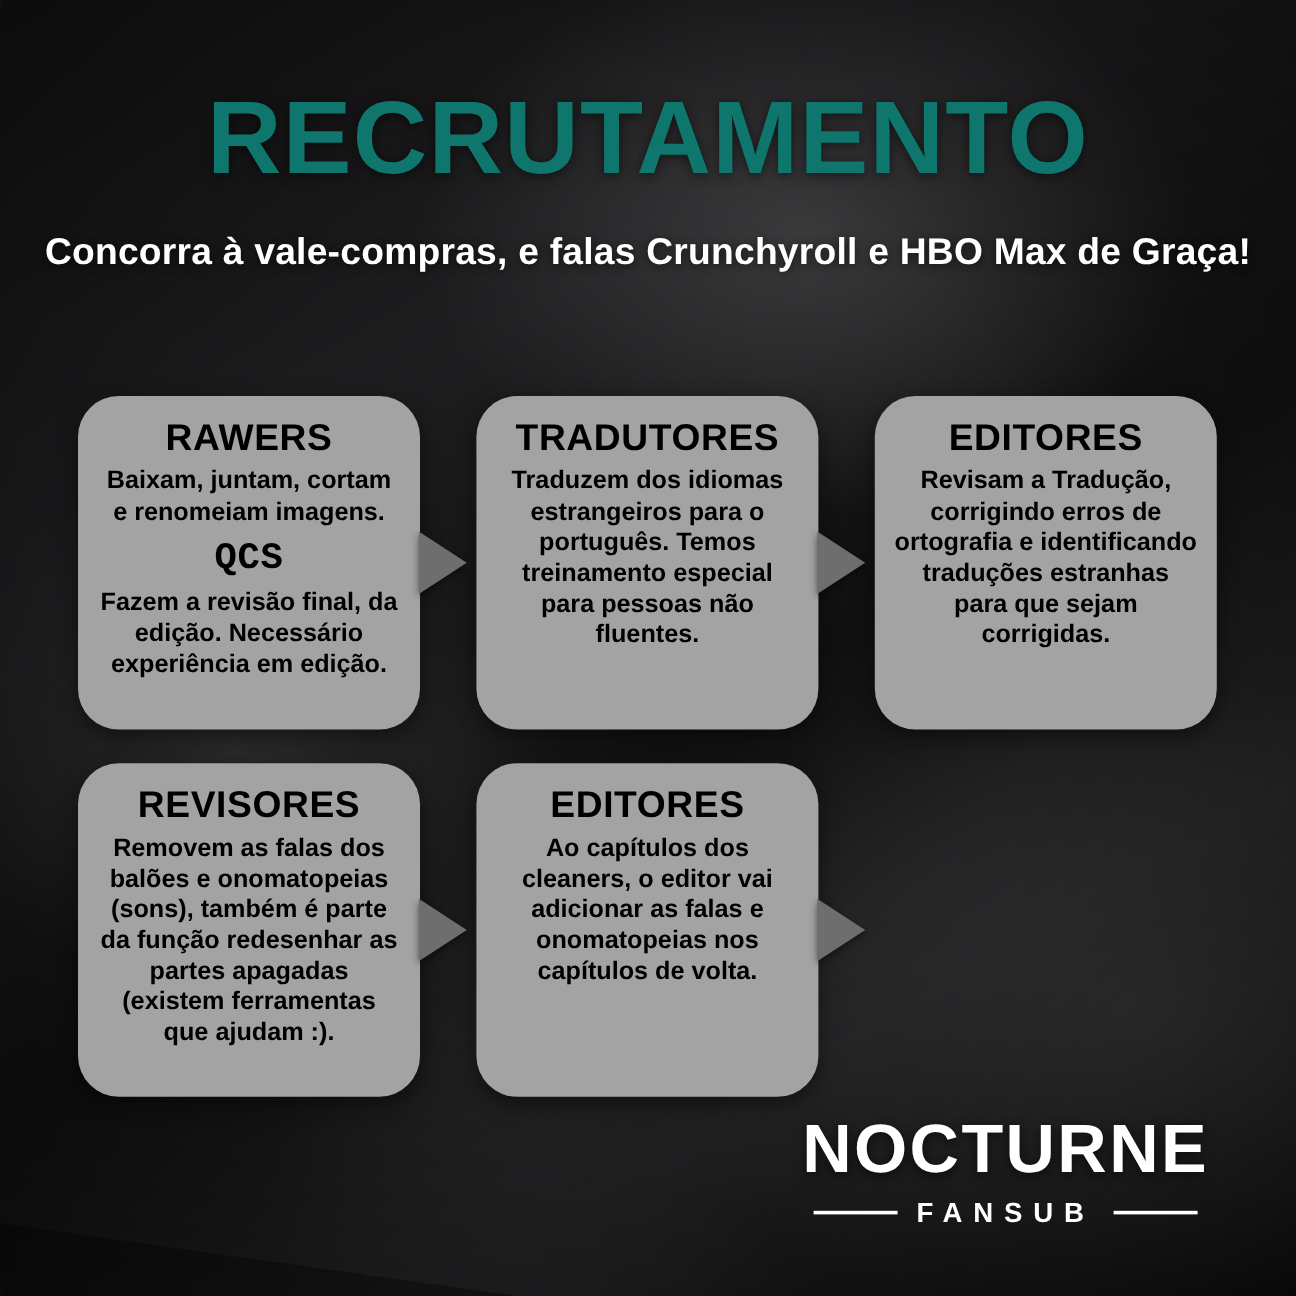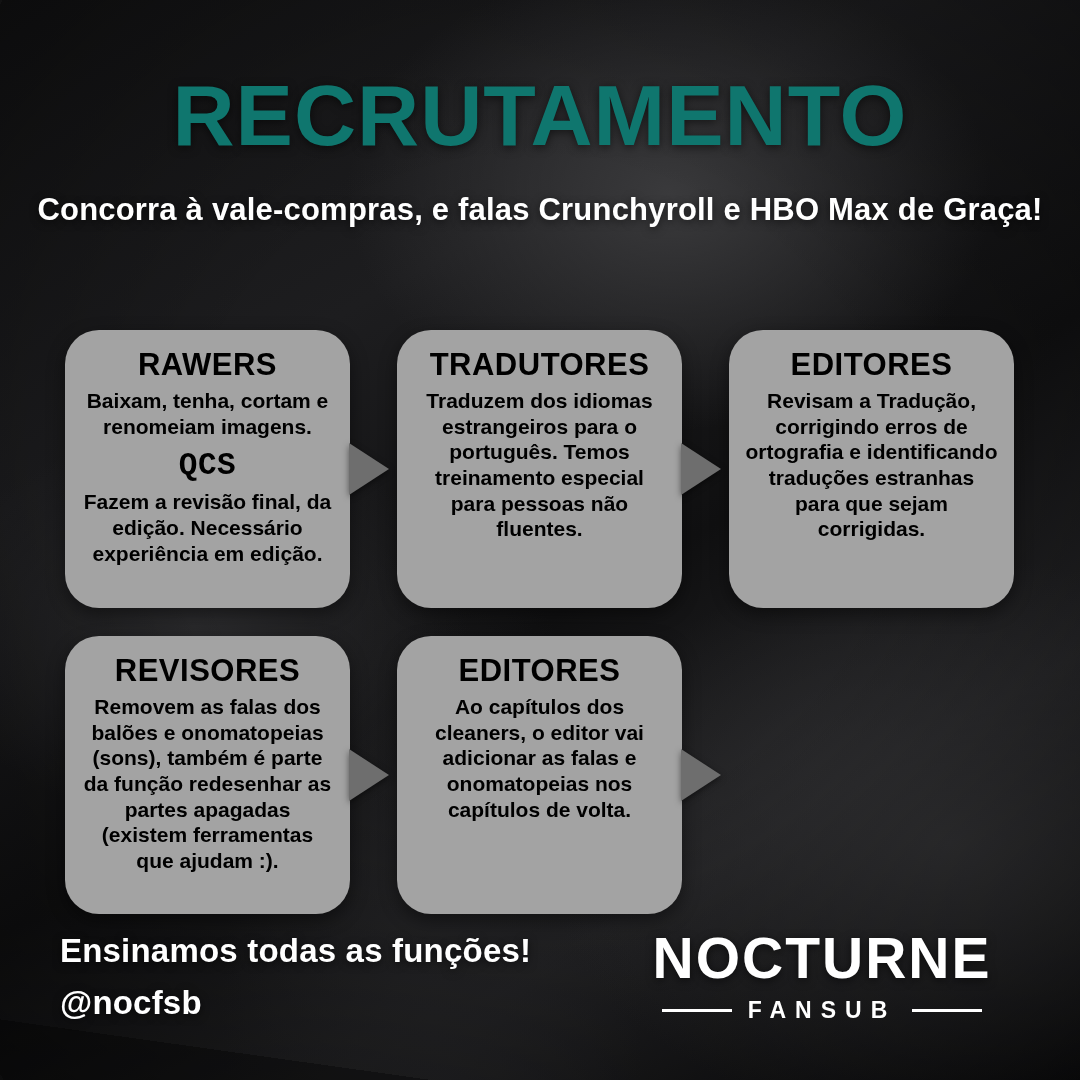--- a/index.html
+++ b/index.html
@@ -117,21 +117,21 @@
     font-size: 33px; font-weight: 800; letter-spacing: .2px;
     text-shadow: 0 2px 8px rgba(0,0,0,.6);
   }
   .footer-line2 {
     font-size: 33px; font-weight: 800; margin-top: 14px; letter-spacing: .2px;
     text-shadow: 0 2px 8px rgba(0,0,0,.6);
   }
 
   .logo {
     position: absolute;
-    right: 68px; bottom: 56px;
+    right: 52px; bottom: 56px;
     width: 380px;
     text-align: center;
     color: #fff;
   }
   .logo-main {
     font-size: 57px;
     font-weight: 800;
     letter-spacing: 2px;
     line-height: 1;
     text-shadow: 0 2px 10px rgba(0,0,0,.6);
@@ -164,21 +164,21 @@
 
 <div class="content">
 
   <div class="title">RECRUTAMENTO</div>
   <div class="subtitle">Concorra à vale-compras, e falas Crunchyroll e HBO Max de Graça!</div>
 
   <div class="grid">
 
     <div class="card">
       <div class="card-title">RAWERS</div>
-      <div class="card-text">Baixam, tenha, cortam e renomeiam imagens.</div>
+      <div class="card-text">Baixam, juntam, cortam e renomeiam imagens.</div>
       <div class="card-title second">QCS</div>
       <div class="card-text">Fazem a revisão final, da edição. Necessário experiência em edição.</div>
     </div>
 
     <div class="card">
       <div class="card-title">TRADUTORES</div>
       <div class="card-text">Traduzem dos idiomas estrangeiros para o português. Temos treinamento especial para pessoas não fluentes.</div>
     </div>
 
     <div class="card">
@@ -198,24 +198,20 @@
 
 
   </div>
 
   <div class="arrow" style="left: 349px; top: 443px;"></div>
   <div class="arrow" style="left: 681px; top: 443px;"></div>
 
   <div class="arrow" style="left: 349px; top: 749px;"></div>
   <div class="arrow" style="left: 681px; top: 749px;"></div>
 
-  <div class="footer-left">
-    <div class="footer-line1">Ensinamos todas as funções!</div>
-    <div class="footer-line2">@nocfsb</div>
-  </div>
 
   <div class="logo">
     <div class="logo-main">NOCTURNE</div>
     <div class="logo-sub-row">
       <span class="logo-rule"></span>
       <span class="logo-sub">FANSUB</span>
       <span class="logo-rule"></span>
     </div>
   </div>
 

